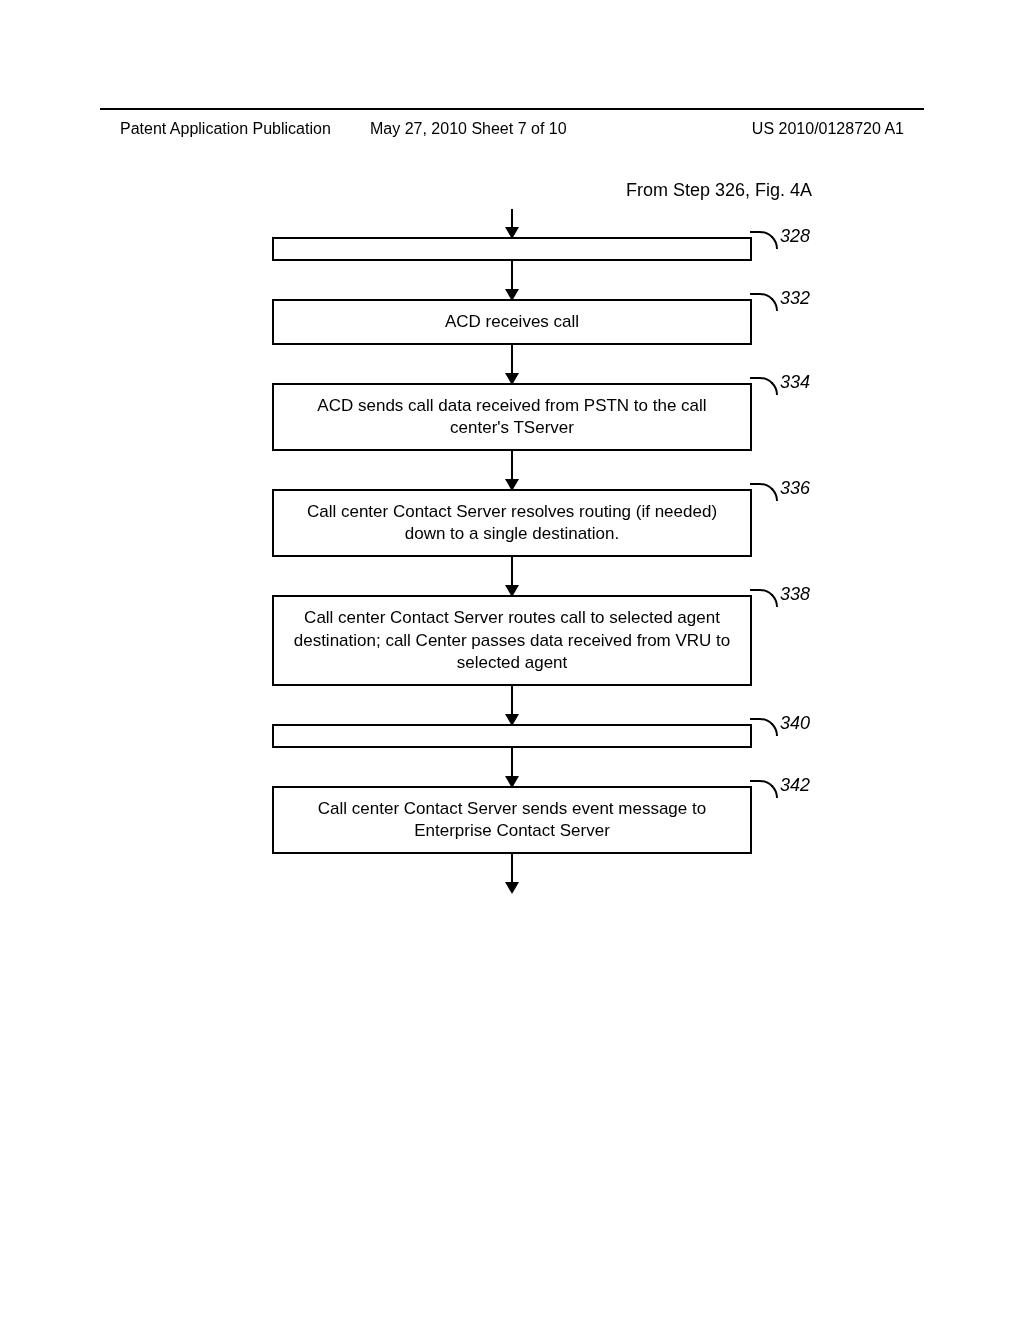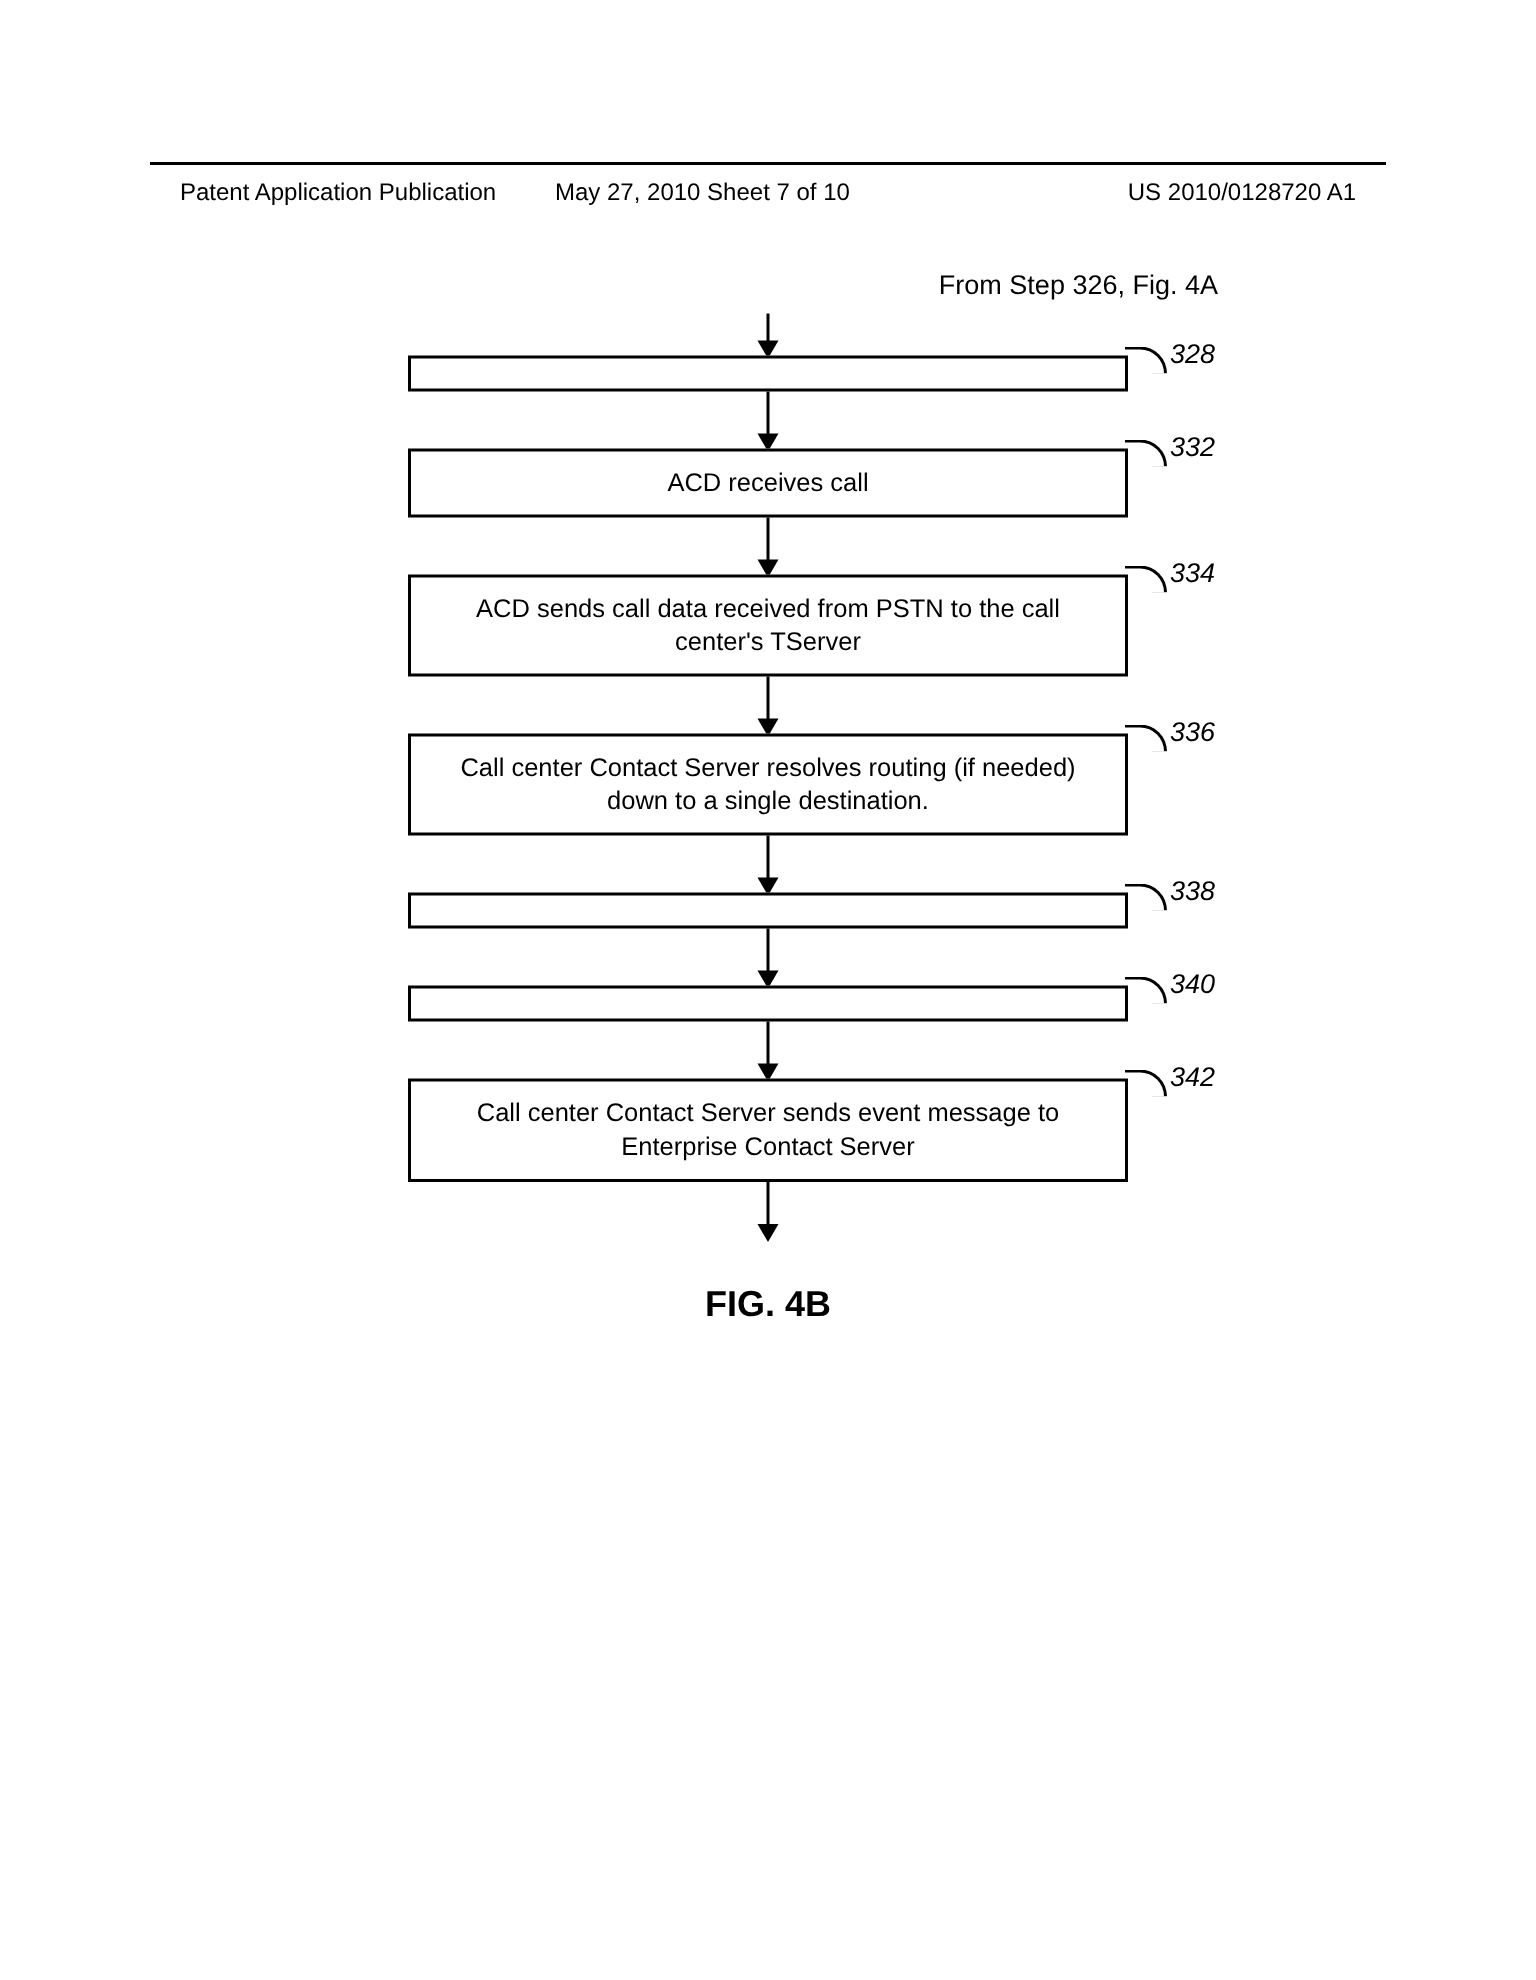--- a/index.html
+++ b/index.html
@@ -153,32 +153,32 @@
   <div class="arrow-down"></div>
 
   <div class="box">
     <span>Call center Contact Server resolves routing (if needed) down to a single destination.</span>
     <div class="ref-curve"></div>
     <span class="ref-num">336</span>
   </div>
   <div class="arrow-down"></div>
 
   <div class="box">
+    <span>Call center Contact Server routes call to selected agent destination; call Center passes data received from VRU to selected agent</span>
     <div class="ref-curve"></div>
     <span class="ref-num">338</span>
   </div>
   <div class="arrow-down"></div>
 
   <div class="box">
     <div class="ref-curve"></div>
     <span class="ref-num">340</span>
   </div>
   <div class="arrow-down"></div>
 
   <div class="box">
     <span>Call center Contact Server sends event message to Enterprise Contact Server</span>
     <div class="ref-curve"></div>
     <span class="ref-num">342</span>
   </div>
   <div class="arrow-down"></div>
 
-  <div class="fig-label">FIG. 4B</div>
 </div>
 
 </body></html>

